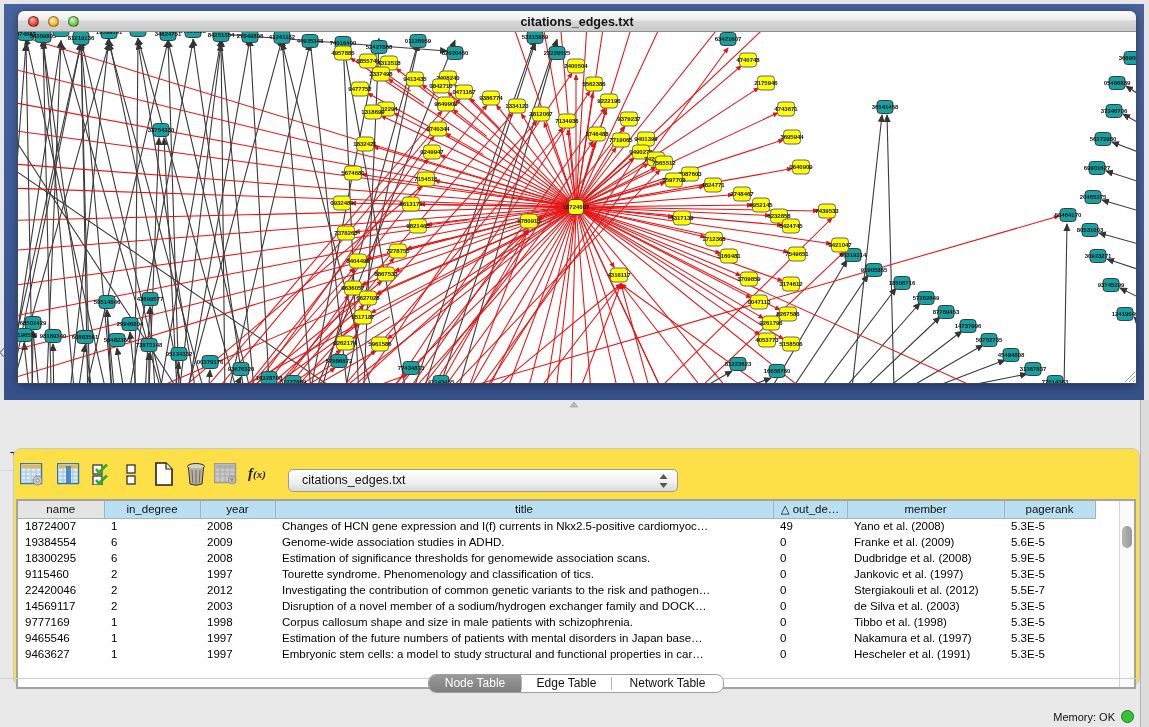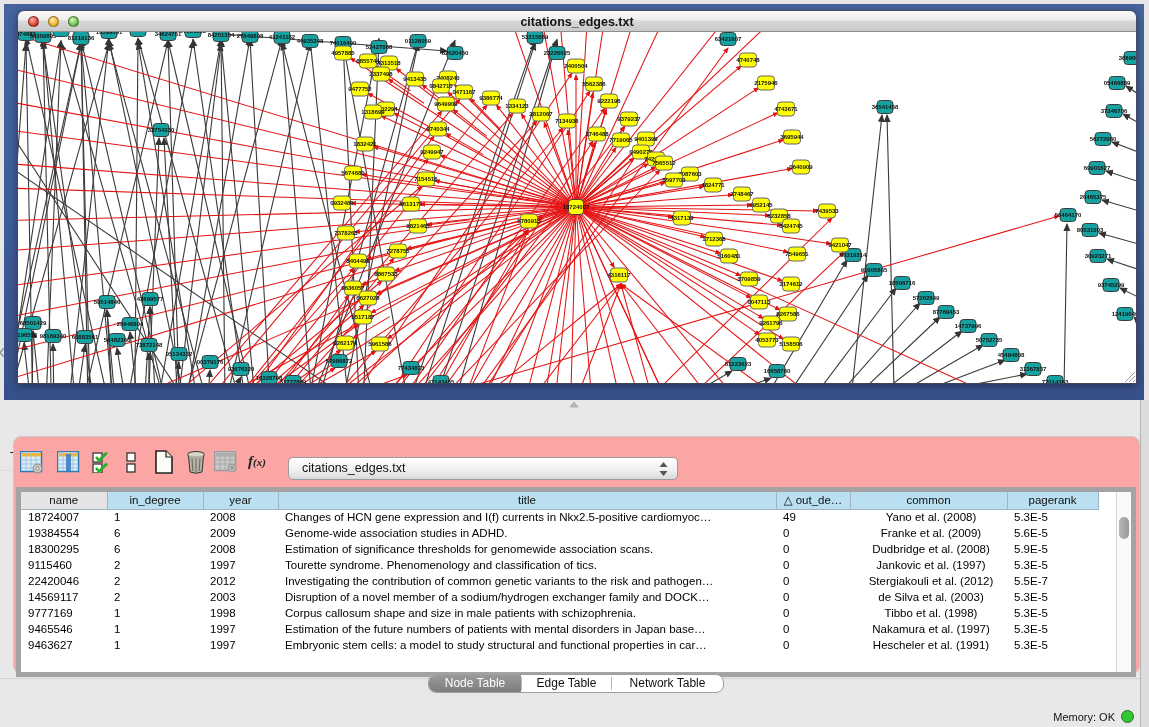--- a/index.html
+++ b/index.html
@@ -13,36 +13,36 @@
   border-bottom:1px solid #8e8e8e; }
 #tbar .tl { position:absolute; top:5px; width:11px; height:11px; border-radius:50%; border:0.5px solid rgba(0,0,0,0.35); box-sizing:border-box; }
 #tbar .ttl { position:absolute; width:100%; text-align:center; top:4px;
   font-size:12.5px; font-weight:bold; color:#151515; }
 #canvas { position:absolute; left:0; top:21px; width:1118px; height:351px; background:#fff; overflow:hidden; }
 
 #panel { position:absolute; left:0; top:400px; width:1149px; height:327px; background:#e8e8e8; }
 #phead { position:absolute; left:0; top:0; width:100%; height:31px; background:#e8e8e8;
   border-bottom:1px solid #dcdcdc;margin-top:40px; }
 #phead .t { position:absolute; left:10px; top:10px; font-size:12px; color:#1a1a1a; }
-#pbody { position:absolute; left:13px; top:36px; width:1127px; height:238px;
-  background:#fca5a5; border:1px solid #c9c9c9; border-radius:8px; }
+#pbody { position:absolute; left:13px; top:48px; width:1127px; height:238px;
+  background:#fde047; border:1px solid #c9c9c9; border-radius:8px; }
 #toolbar { position:absolute; left:0; top:8px; width:100%; height:30px; }
 #combo { position:absolute; left:274px; top:12px; width:390px; height:23px;
   border:1px solid #9b9b9b; border-radius:5px;
   background:linear-gradient(180deg,#ffffff,#efefef 60%,#d9d9d9);
   font-size:12.5px; color:#111; line-height:21px; padding-left:13px; }
 #tblwrap { position:absolute; left:2px; top:50px; width:1120px; height:190px;
-  border:5px solid #a3a3a3; background:#fff; overflow:hidden; }
+  border:2px solid #a3a3a3; background:#fff; overflow:hidden; }
 table.grid { border-collapse:collapse; table-layout:fixed; width:1104px; font-size:11.5px; }
 table.grid th { height:17px; font-weight:normal; color:#111; text-align:center;
   background:#b9dff0; border-right:1px solid #9fb6c2; border-bottom:1px solid #9fb6c2;
   overflow:hidden; white-space:nowrap; }
 table.grid th.c0 { background:#e4e4e4; }
 table.grid td { height:16px; color:#000; overflow:hidden; white-space:nowrap; padding:0 2px 0 7px; }
-td.c5 { text-align:center; }
+td.c5 { }
 
 #tabs { position:absolute; left:428px; top:274px; width:296px; height:19px;
   background:#fff; border:1px solid #9e9e9e; border-radius:8px; font-size:12px;
   line-height:17px; text-align:center; color:#111; overflow:hidden;}
 #tabs .seg { float:left; height:100%; }
 #tabs .sel { background:linear-gradient(180deg,#9a9a9a,#7d7d7d); color:#fff; }
 #tabs .dv { float:left; width:1px; height:13px; margin-top:2px; background:#b5b5b5; }
 #hline { position:absolute; left:0; top:278px; width:100%; height:1px; background:#d0d0d0; }
 #status { position:absolute; right:34px; top:311px; font-size:11px; color:#111; }
 #memdot { position:absolute; right:15px; top:310px; width:13px; height:13px;
@@ -693,21 +693,21 @@
             <col style="width:91px">
             <col style="width:27px">
           </colgroup>
       <tbody>
             <tr>
               <th class="c0">name</th>
               <th>in_degree</th>
               <th>year</th>
               <th>title</th>
               <th>△ out_de…</th>
-              <th>common</th>
+              <th>member</th>
               <th>pagerank</th>
               <th style="background:#fff;border:none"></th>
             </tr>
 <tr>
               <td class="c0">18724007</td>
               <td class="c1">1</td>
               <td class="c2">2008</td>
               <td class="c3">Changes of HCN gene expression and I(f) currents in Nkx2.5-positive cardiomyoc…</td>
               <td class="c4">49</td>
               <td class="c5">Yano et al. (2008)</td>

